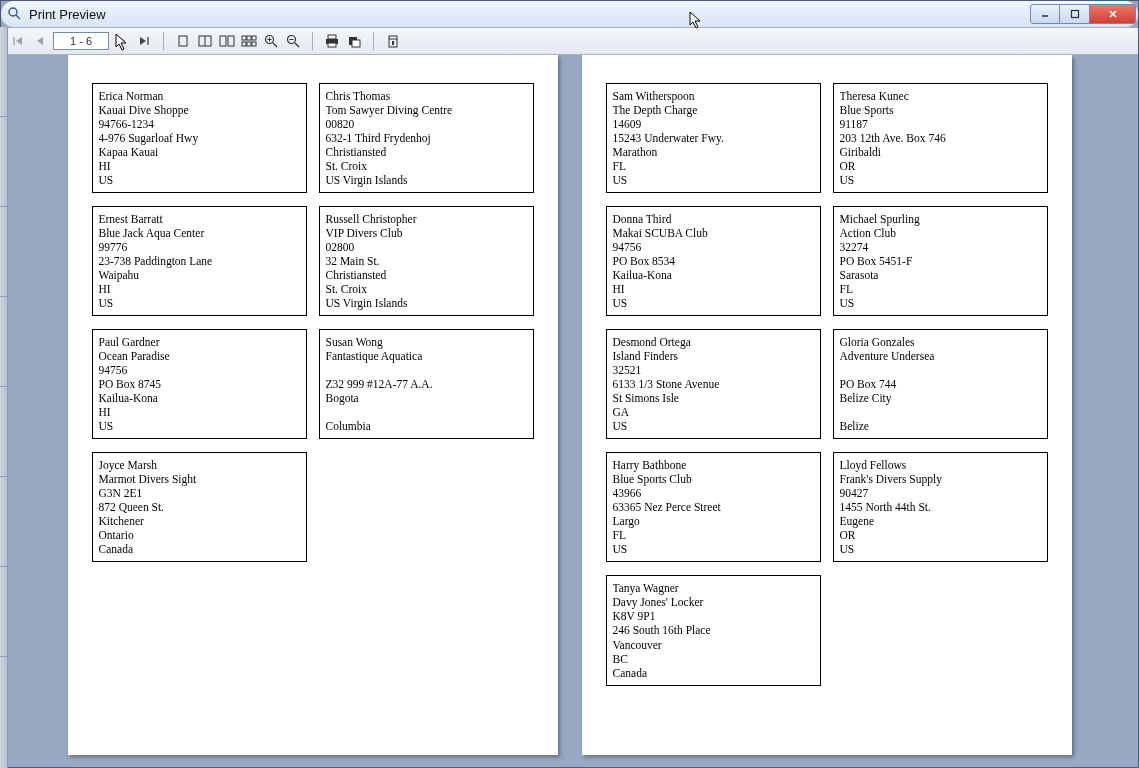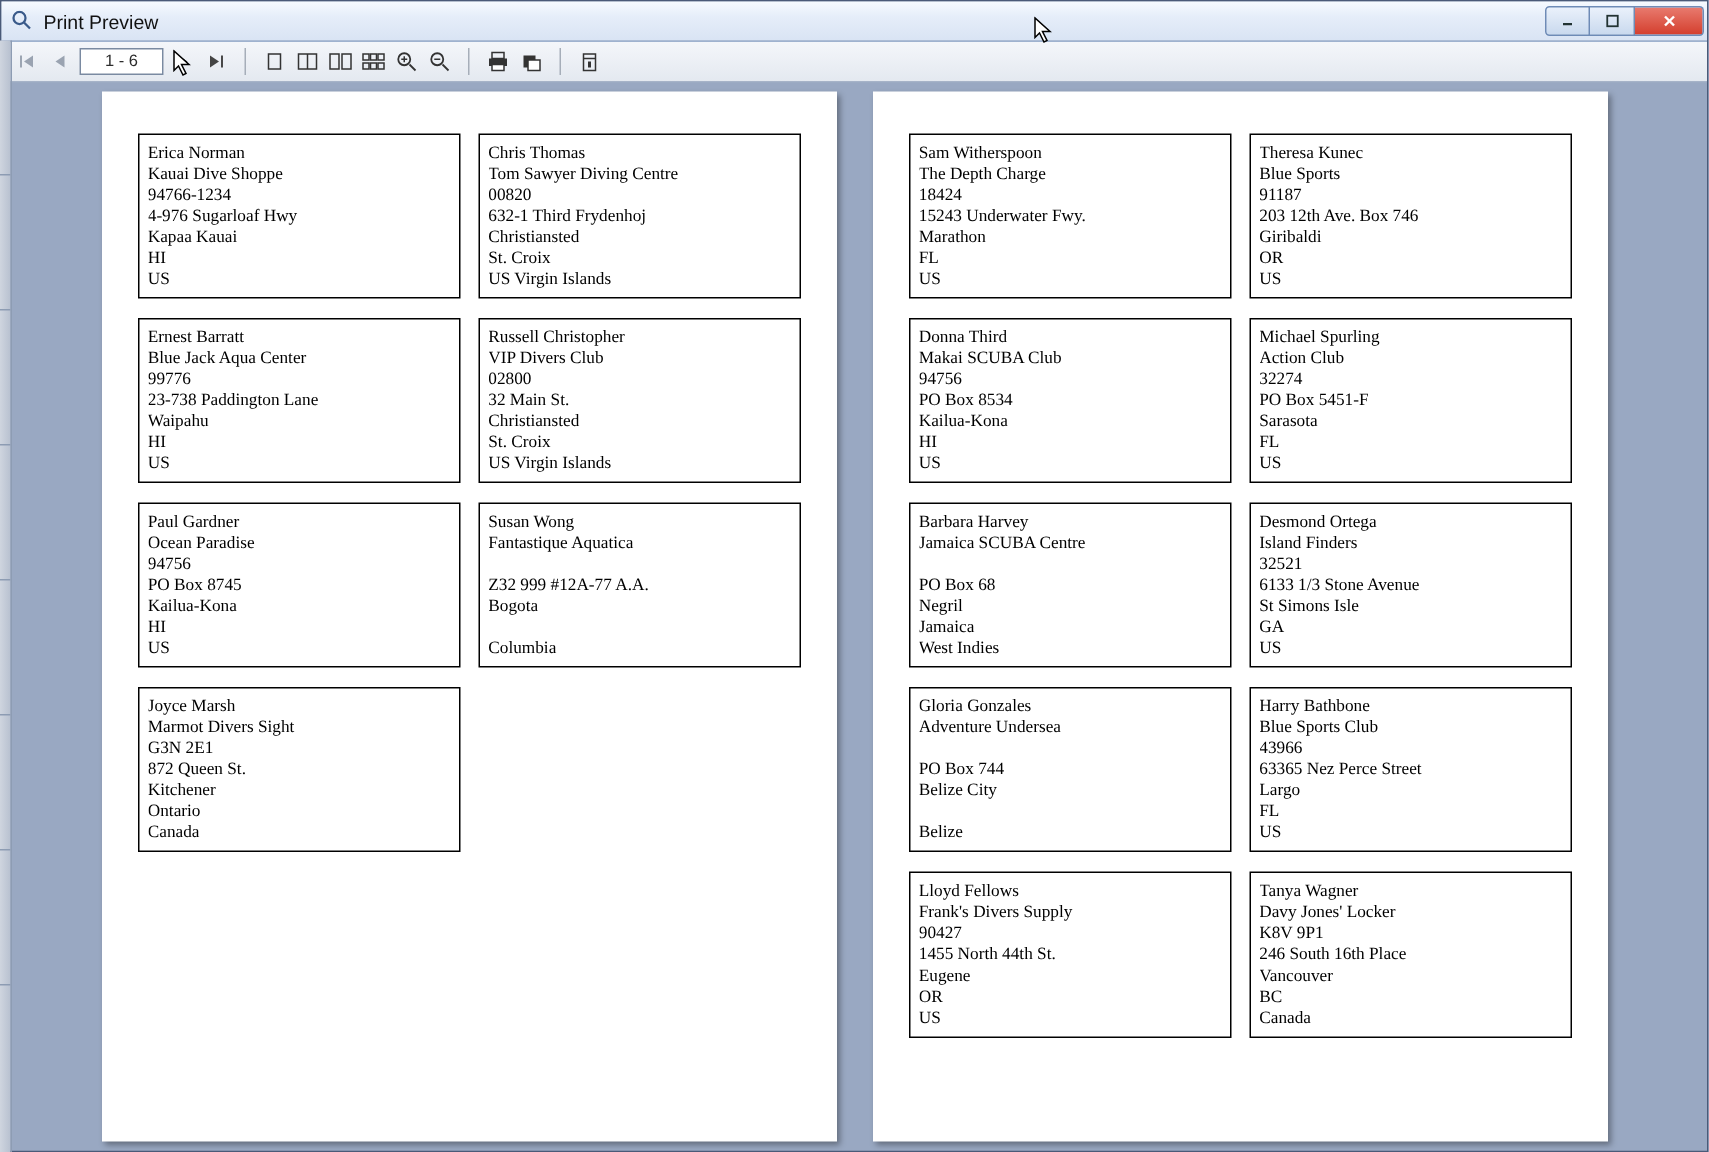--- a/index.html
+++ b/index.html
@@ -9,21 +9,21 @@
 
   .window { width: 1139px; height: 768px; display: flex; flex-direction: column; border: 1px solid #4a5a78; }
 
   
   .titlebar {
     height: 27px;
     background: linear-gradient(to bottom, #f6faff 0%, #e5edf9 40%, #d9e4f4 100%);
     border-bottom: 1px solid #9fb2cf;
     display: flex; align-items: center;
     padding-left: 6px;
-    font-size: 13px; color: #111;
+    font-size: 13px; color: #111; border-radius: 13px;
   }
   .titlebar .app-icon { width: 16px; height: 16px; margin-right: 6px; display:inline-flex; align-items:center; justify-content:center;}
   .titlebar .title { flex: 0 0 auto; }
   .titlebar .spacer { flex: 1 1 auto; }
   .win-buttons { display:flex; height:20px; margin-right:2px; }
   .win-btn { width:30px; height:20px; border:1px solid #6e8bb6; background:linear-gradient(to bottom,#eaf1fb,#c9d9ee); display:flex; align-items:center; justify-content:center; cursor:pointer; font-size:10px; color:#222;}
   .win-btn.min { border-top-left-radius:3px; border-bottom-left-radius:3px;}
   .win-btn.max { border-left:none;}
   .win-btn.close { background:linear-gradient(to bottom,#e87a6e,#d43f2e); color:#fff; border-left:none; border-top-right-radius:3px; border-bottom-right-radius:3px; width:46px;}
 
@@ -38,21 +38,21 @@
   }
   .toolbar .tb-btn { width:18px; height:18px; display:flex; align-items:center; justify-content:center; cursor:pointer; border-radius:2px;}
   .toolbar .sep { width:1px; height:18px; background:#a6aeb9; margin:0 6px;}
   .toolbar .page-box { width:56px; height:18px; border:1px solid #7a8aa1; background:#fff; font-size:11px; text-align:center; line-height:16px;}
   .toolbar svg { display:block;}
 
   
   .preview-area {
     flex:1;
     background:#99a8c2;
-    display:flex; justify-content:center; align-items:center;
+    display:flex; justify-content:center; align-items:flex-end;
     gap:24px;
     padding: 12px 32px;
     overflow:hidden;
   }
   .page {
     width: 490px; height: 700px;
     background:#fff;
     box-shadow: 2px 2px 4px rgba(0,0,0,.35);
     padding: 28px 24px;
     display:grid;
@@ -269,21 +269,21 @@
           <div class="line">872 Queen St.</div>
           <div class="line">Kitchener</div>
           <div class="line">Ontario</div>
           <div class="line">Canada</div>
         </div>
       </div>
     <div class="page" id="page-1">
         <div class="label-box">
           <div class="line">Sam Witherspoon</div>
           <div class="line">The Depth Charge</div>
-          <div class="line">18424</div>
+          <div class="line">14609</div>
           <div class="line">15243 Underwater Fwy.</div>
           <div class="line">Marathon</div>
           <div class="line">FL</div>
           <div class="line">US</div>
         </div>
         <div class="label-box">
           <div class="line">Theresa Kunec</div>
           <div class="line">Blue Sports</div>
           <div class="line">91187</div>
           <div class="line">203 12th Ave. Box 746</div>
@@ -301,29 +301,20 @@
           <div class="line">US</div>
         </div>
         <div class="label-box">
           <div class="line">Michael Spurling</div>
           <div class="line">Action Club</div>
           <div class="line">32274</div>
           <div class="line">PO Box 5451-F</div>
           <div class="line">Sarasota</div>
           <div class="line">FL</div>
           <div class="line">US</div>
-        </div>
-        <div class="label-box">
-          <div class="line">Barbara Harvey</div>
-          <div class="line">Jamaica SCUBA Centre</div>
-          <div class="line">&nbsp;</div>
-          <div class="line">PO Box 68</div>
-          <div class="line">Negril</div>
-          <div class="line">Jamaica</div>
-          <div class="line">West Indies</div>
         </div>
         <div class="label-box">
           <div class="line">Desmond Ortega</div>
           <div class="line">Island Finders</div>
           <div class="line">32521</div>
           <div class="line">6133 1/3 Stone Avenue</div>
           <div class="line">St Simons Isle</div>
           <div class="line">GA</div>
           <div class="line">US</div>
         </div>

